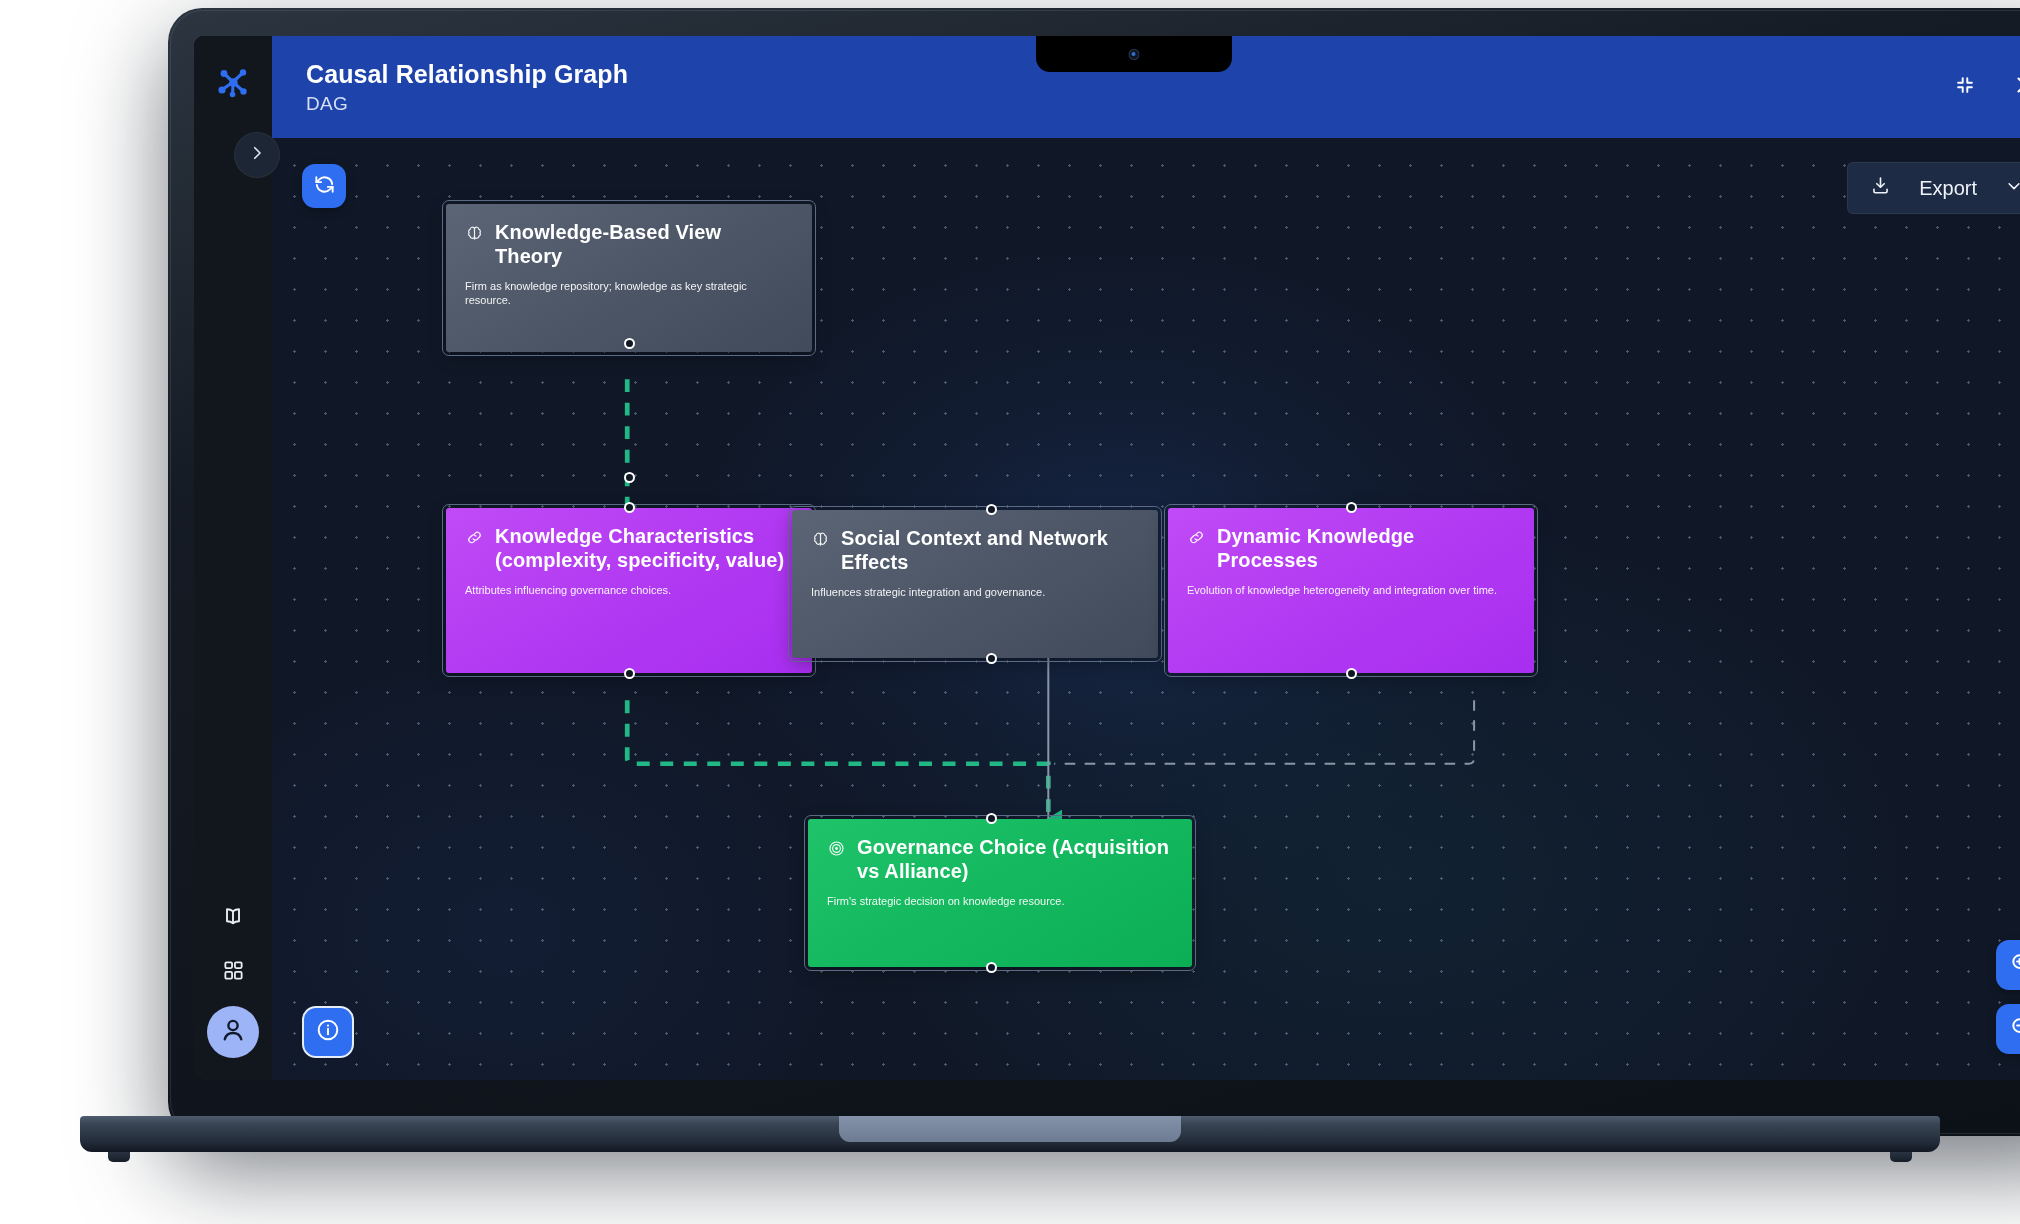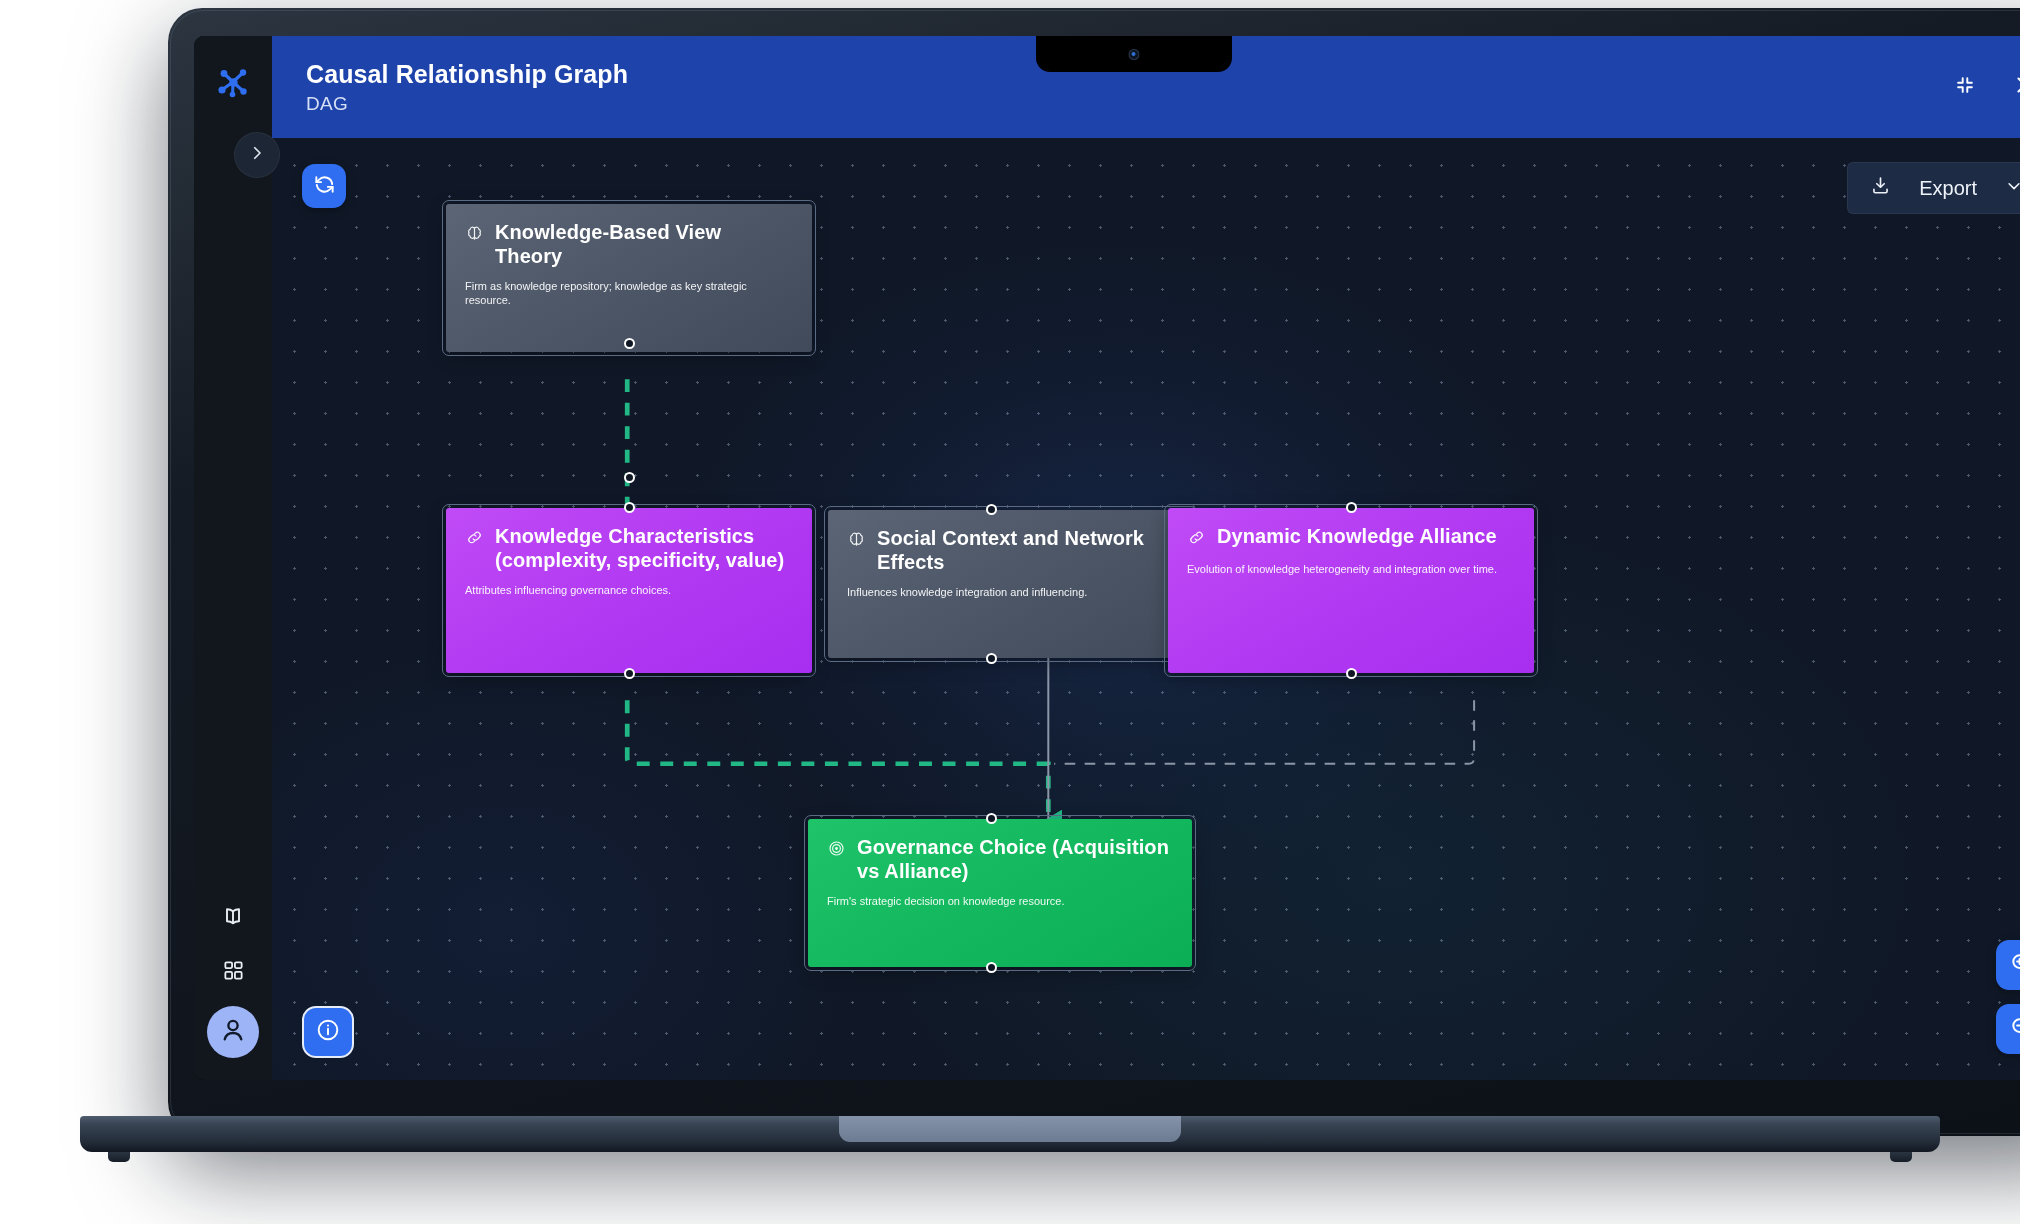--- a/index.html
+++ b/index.html
@@ -524,45 +524,45 @@
                       <path d="M13.8 10.2a3.6 3.6 0 0 0-5.3-.4l-2.6 2.6a3.6 3.6 0 0 0 5.1 5.1l1.5-1.5"></path>
                     </svg>
                   </span>
                   <div class="node-title">Knowledge Characteristics (complexity, specificity, value)</div>
                 </div>
                 <div class="node-desc">Attributes influencing governance choices.</div>
               </div>
               <div class="port" style="left:352px; top:364px;"></div>
               <div class="port" style="left:352px; top:530px;"></div>
 
-              <div class="node gray sel" style="left:556px; top:372px; width:366px; height:148px;">
+              <div class="node gray sel" style="left:520px; top:372px; width:366px; height:148px;">
                 <div class="node-head">
                   <span class="node-ico">
                     <svg width="19" height="19" viewBox="0 0 24 24" fill="none" stroke="currentColor" stroke-width="1.5">
                       <path d="M12 4.2v15.6"></path>
                       <path d="M12 5.6A3 3 0 0 0 6.4 6.8 2.7 2.7 0 0 0 4.6 9.4a2.8 2.8 0 0 0 .6 1.7 2.8 2.8 0 0 0-.6 1.7c0 1.1.7 2.1 1.7 2.5a3 3 0 0 0 5.7 1.1"></path>
                       <path d="M12 5.6a3 3 0 0 1 5.6 1.2 2.7 2.7 0 0 1 1.8 2.6 2.8 2.8 0 0 1-.6 1.7 2.8 2.8 0 0 1 .6 1.7c0 1.1-.7 2.1-1.7 2.5a3 3 0 0 1-5.7 1.1"></path>
                     </svg>
                   </span>
                   <div class="node-title">Social Context and Network Effects</div>
                 </div>
-                <div class="node-desc">Influences knowledge integration and influencing.</div>
+                <div class="node-desc">Influences strategic integration and governance.</div>
               </div>
               <div class="port" style="left:714px; top:366px;"></div>
               <div class="port" style="left:714px; top:515px;"></div>
 
               <div class="node purple sel" style="left:896px; top:370px; width:366px; height:165px;">
                 <div class="node-head">
                   <span class="node-ico">
                     <svg width="19" height="19" viewBox="0 0 24 24" fill="none" stroke="currentColor" stroke-width="1.6" stroke-linecap="round">
                       <path d="M10.2 13.8a3.6 3.6 0 0 0 5.3.4l2.6-2.6a3.6 3.6 0 0 0-5.1-5.1l-1.5 1.5"></path>
                       <path d="M13.8 10.2a3.6 3.6 0 0 0-5.3-.4l-2.6 2.6a3.6 3.6 0 0 0 5.1 5.1l1.5-1.5"></path>
                     </svg>
                   </span>
-                  <div class="node-title">Dynamic Knowledge Alliance</div>
+                  <div class="node-title">Dynamic Knowledge Processes</div>
                 </div>
                 <div class="node-desc">Evolution of knowledge heterogeneity and integration over time.</div>
               </div>
               <div class="port" style="left:1074px; top:364px;"></div>
               <div class="port" style="left:1074px; top:530px;"></div>
 
               <div class="node green sel" style="left:536px; top:681px; width:384px; height:148px;">
                 <div class="node-head">
                   <span class="node-ico">
                     <svg width="19" height="19" viewBox="0 0 24 24" fill="none" stroke="currentColor" stroke-width="1.5">

